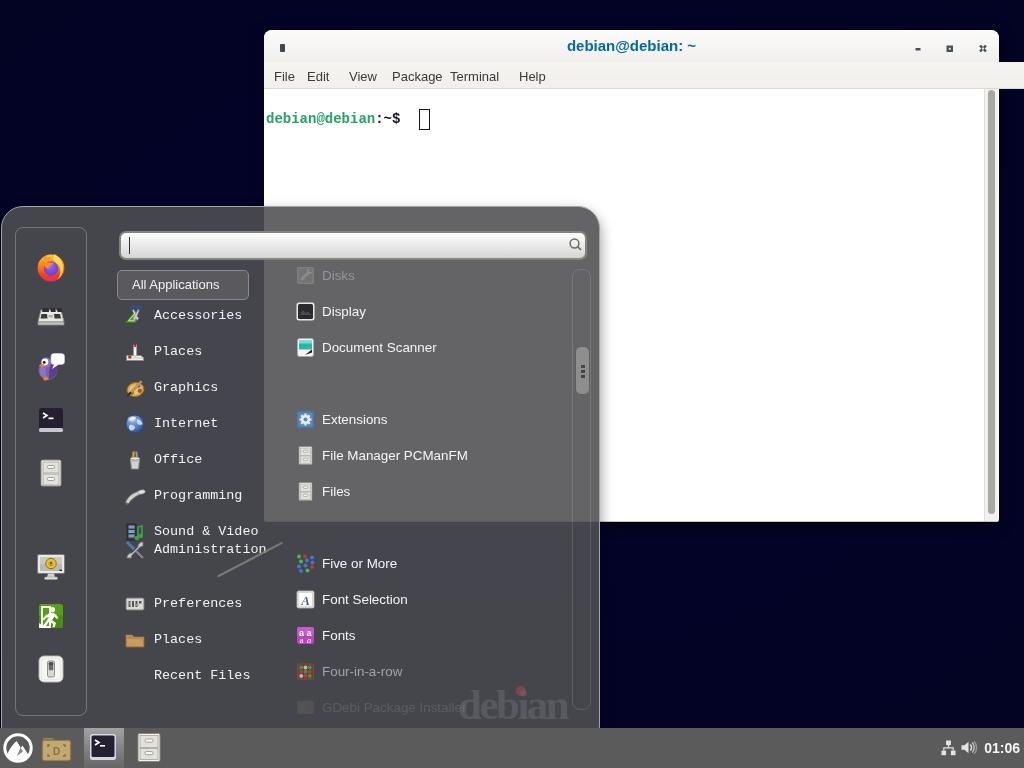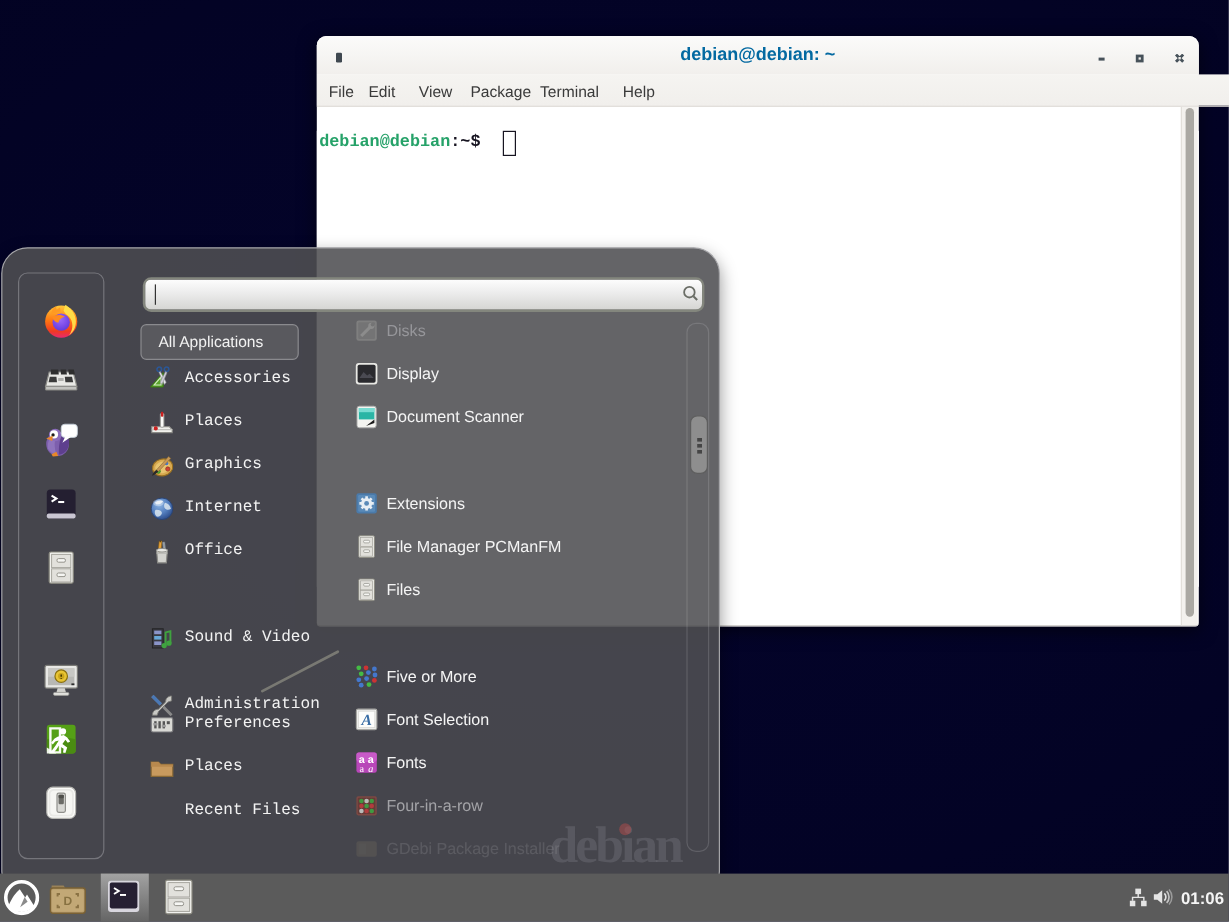--- a/index.html
+++ b/index.html
@@ -266,33 +266,41 @@
         <svg class="ci" viewBox="0 0 22 22" width="22" height="22">
         <path d="M6.5 9.5 L15.5 9.5 L14.6 20 L7.4 20 Z" fill="#d2d2ce" stroke="#8a8a86" stroke-width="1"></path>
         <path d="M6.5 12 L15.5 12" stroke="#b5b5b1" stroke-width="1"></path>
         <rect x="8.3" y="1.8" width="2.2" height="9" rx="0.6" transform="rotate(6 9.4 6)" fill="#e8a33d" stroke="#9a6a10" stroke-width="0.5"></rect>
         <path d="M8.6 1.6 L10.3 1.3 L9.8 3.2 Z" fill="#4a3a20"></path>
         <rect x="11.8" y="2.6" width="2" height="8" rx="0.5" transform="rotate(-7 12.8 6.5)" fill="#98a0a8" stroke="#6a7076" stroke-width="0.4"></rect>
         <ellipse cx="11" cy="9.5" rx="4.5" ry="1.5" fill="#e8e8e4" stroke="#8a8a86" stroke-width="0.7"></ellipse>
       </svg>
         <span class="cl">Office</span>
       </div>
+    <div class="cat" style="top:278px;">
+        <svg class="ci" viewBox="0 0 22 22" width="22" height="22">
+        <path d="M1.5 17.5 C4 11 10 6.5 18 6 L20.5 7.5 C14 9.5 8 13 4.5 18.5 Z" fill="#cfcfcb" stroke="#7a7a76" stroke-width="0.9"></path>
+        <path d="M1.5 17.5 L4.5 18.5 L2.5 20.5 Z" fill="#6e6e6a"></path>
+        <ellipse cx="17.5" cy="7" rx="3.8" ry="2" transform="rotate(-12 17.5 7)" fill="#e4e4e0" stroke="#8a8a86" stroke-width="0.6"></ellipse>
+      </svg>
+        <span class="cl">Programming</span>
+      </div>
     <div class="cat" style="top:314px;">
         <svg class="ci" viewBox="0 0 22 22" width="22" height="22">
         <rect x="3" y="3" width="9" height="16" fill="#3a3a42" stroke="#222" stroke-width="0.8"></rect>
         <rect x="4.5" y="4.5" width="6" height="3" fill="#8a94c8"></rect>
         <rect x="4.5" y="9" width="6" height="3" fill="#68a8d8"></rect>
         <rect x="4.5" y="13.5" width="6" height="3" fill="#8a94c8"></rect>
         <path d="M14 17 L14 6 L18 5 L18 15" fill="none" stroke="#3fa33f" stroke-width="1.6"></path>
         <circle cx="12.8" cy="17" r="2.2" fill="#3fa33f"></circle>
         <circle cx="16.8" cy="15" r="2.2" fill="#3fa33f"></circle>
       </svg>
         <span class="cl">Sound &amp; Video</span>
       </div>
-    <div class="cat" style="top:370px;">
+    <div class="cat" style="top:332px;">
         <svg class="ci" viewBox="0 0 22 22" width="22" height="22">
         <path d="M3 3 L10 10 M12 12 L19 19" stroke="#888" stroke-width="2.4"></path>
         <path d="M3 3 L10 10" stroke="#4a78b5" stroke-width="2.8"></path>
         <path d="M19 3 C16 3 14 5 14 8 L8 14 C5 14 3 16 3 19 L7 19 L8 16 L16 8 L19 7 Z" fill="#c9c9c5" stroke="#7a7a76" stroke-width="0.8"></path>
       </svg>
         <span class="cl">Administration</span>
       </div>
     <div class="cat" style="top:386px;">
         <svg class="ci" viewBox="0 0 22 22" width="22" height="22">
         <rect x="2" y="5" width="18" height="12" rx="1.5" fill="#d9d9d5" stroke="#77777a" stroke-width="1"></rect>

